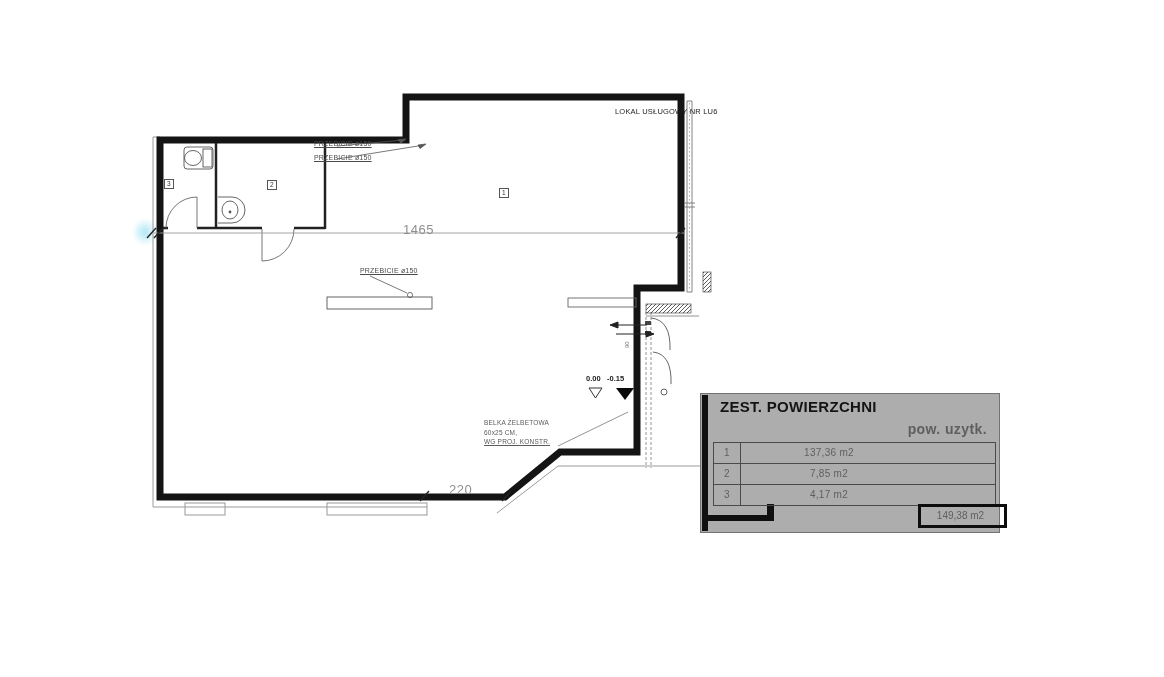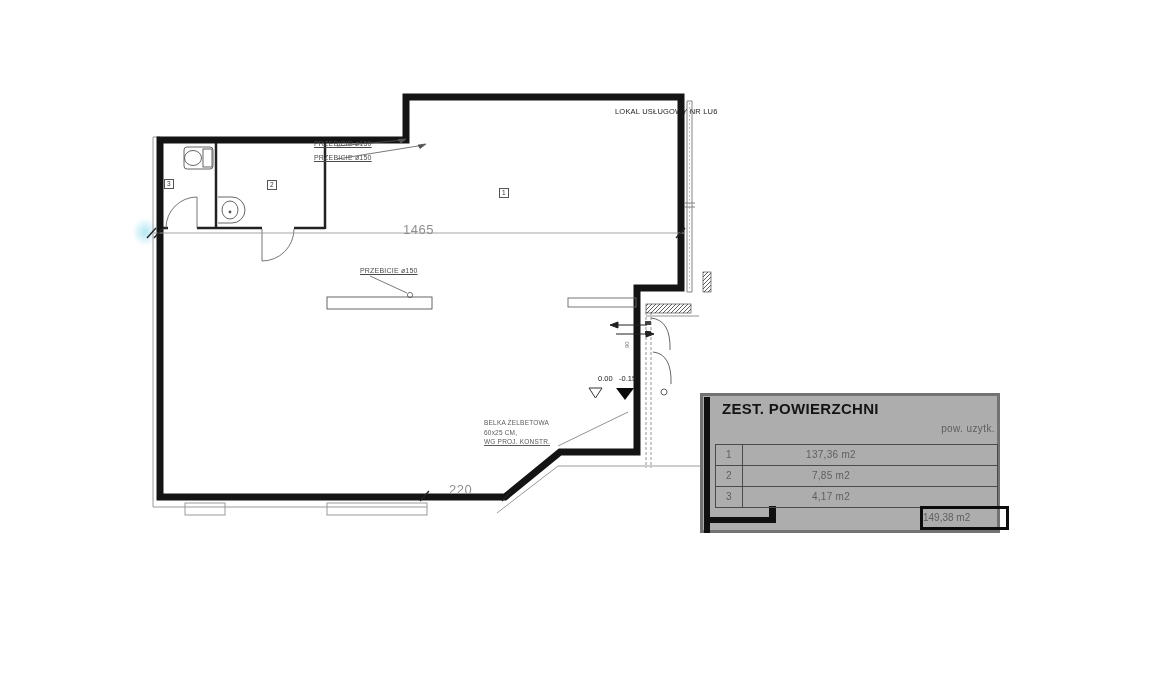--- a/index.html
+++ b/index.html
@@ -4,39 +4,39 @@
 <style>
   html,body{margin:0;padding:0;background:#ffffff;}
   #canvas{position:relative;width:1164px;height:677px;background:#ffffff;overflow:hidden;
           font-family:"Liberation Sans", sans-serif;}
   .abs{position:absolute;}
   .cadtext{color:#4a4a4a;font-size:7px;letter-spacing:.2px;white-space:nowrap;padding-left:44px;}
   .underl{text-decoration:underline;}
   .dimtext{color:#8f8f8f;font-size:13px;letter-spacing:.5px;white-space:nowrap;}
   .roomtag{border:1px solid #555;color:#333;font-size:6.5px;line-height:8px;
            padding:0 2px;background:#fff;white-space:nowrap;}
-  .elev{color:#222;font-size:7.5px;font-weight:normal;white-space:nowrap;margin-left:12px;}
+  .elev{color:#222;font-size:7.5px;font-weight:bold;white-space:nowrap;}
   .beamnote{color:#5a5a5a;font-size:6.5px;line-height:9.5px;letter-spacing:.2px;white-space:nowrap;}
   .smudge{background:radial-gradient(ellipse at center, rgba(125,215,235,.6) 0%, rgba(125,215,235,0) 70%);
           filter:blur(1px);}
   
   #panel{left:700px;top:393px;width:300px;height:140px;background:#adadad;
-         border:3px solid #737373;box-sizing:border-box;}
+         border:1px solid #737373;box-sizing:border-box;}
   #panel .thickbar{background:#101010;}
   #panel-title{left:19px;top:4px;font-size:15px;font-weight:bold;letter-spacing:.3px;color:#141414;white-space:nowrap;}
-  #panel-colhdr{right:2px;top:27px;font-size:10px;color:#5f5f5f;letter-spacing:.4px;white-space:nowrap;}
+  #panel-colhdr{right:12px;top:27px;font-size:14px;color:#5f5f5f;letter-spacing:.4px;white-space:nowrap;font-weight:bold;}
   .area-table{left:12px;top:48px;width:283px;border:1px solid #4a4a4a;box-sizing:border-box;}
   .arow{display:grid;grid-template-columns:27px 181px 75px;height:20px;}
   .arow + .arow{border-top:1px solid #4a4a4a;}
   .acell{font-size:10px;color:#5f5f5f;line-height:20px;overflow:hidden;white-space:nowrap;letter-spacing:.3px;}
   .acell.num{text-align:center;border-right:1px solid #4a4a4a;}
   .acell.name{padding-left:7px;border-right:1px solid #4a4a4a;}
   .acell.val{text-align:center;padding-right:5px;}
   #total-box{left:217px;top:110px;width:79px;height:18px;border:3px solid #0d0d0d;
-             font-size:10px;color:#5f5f5f;line-height:18px;text-align:left;padding-right:4px;
+             font-size:10px;color:#5f5f5f;line-height:18px;text-align:center;padding-right:4px;
              box-sizing:content-box;white-space:nowrap;}
   .vtext{transform:rotate(-90deg);transform-origin:left top;color:#777;font-size:6px;white-space:nowrap;}
 </style>
 </head>
 <body>
 
 <div id="canvas">
 
   <div class="abs smudge" style="left:132px;top:218px;width:26px;height:28px;"></div>
 

